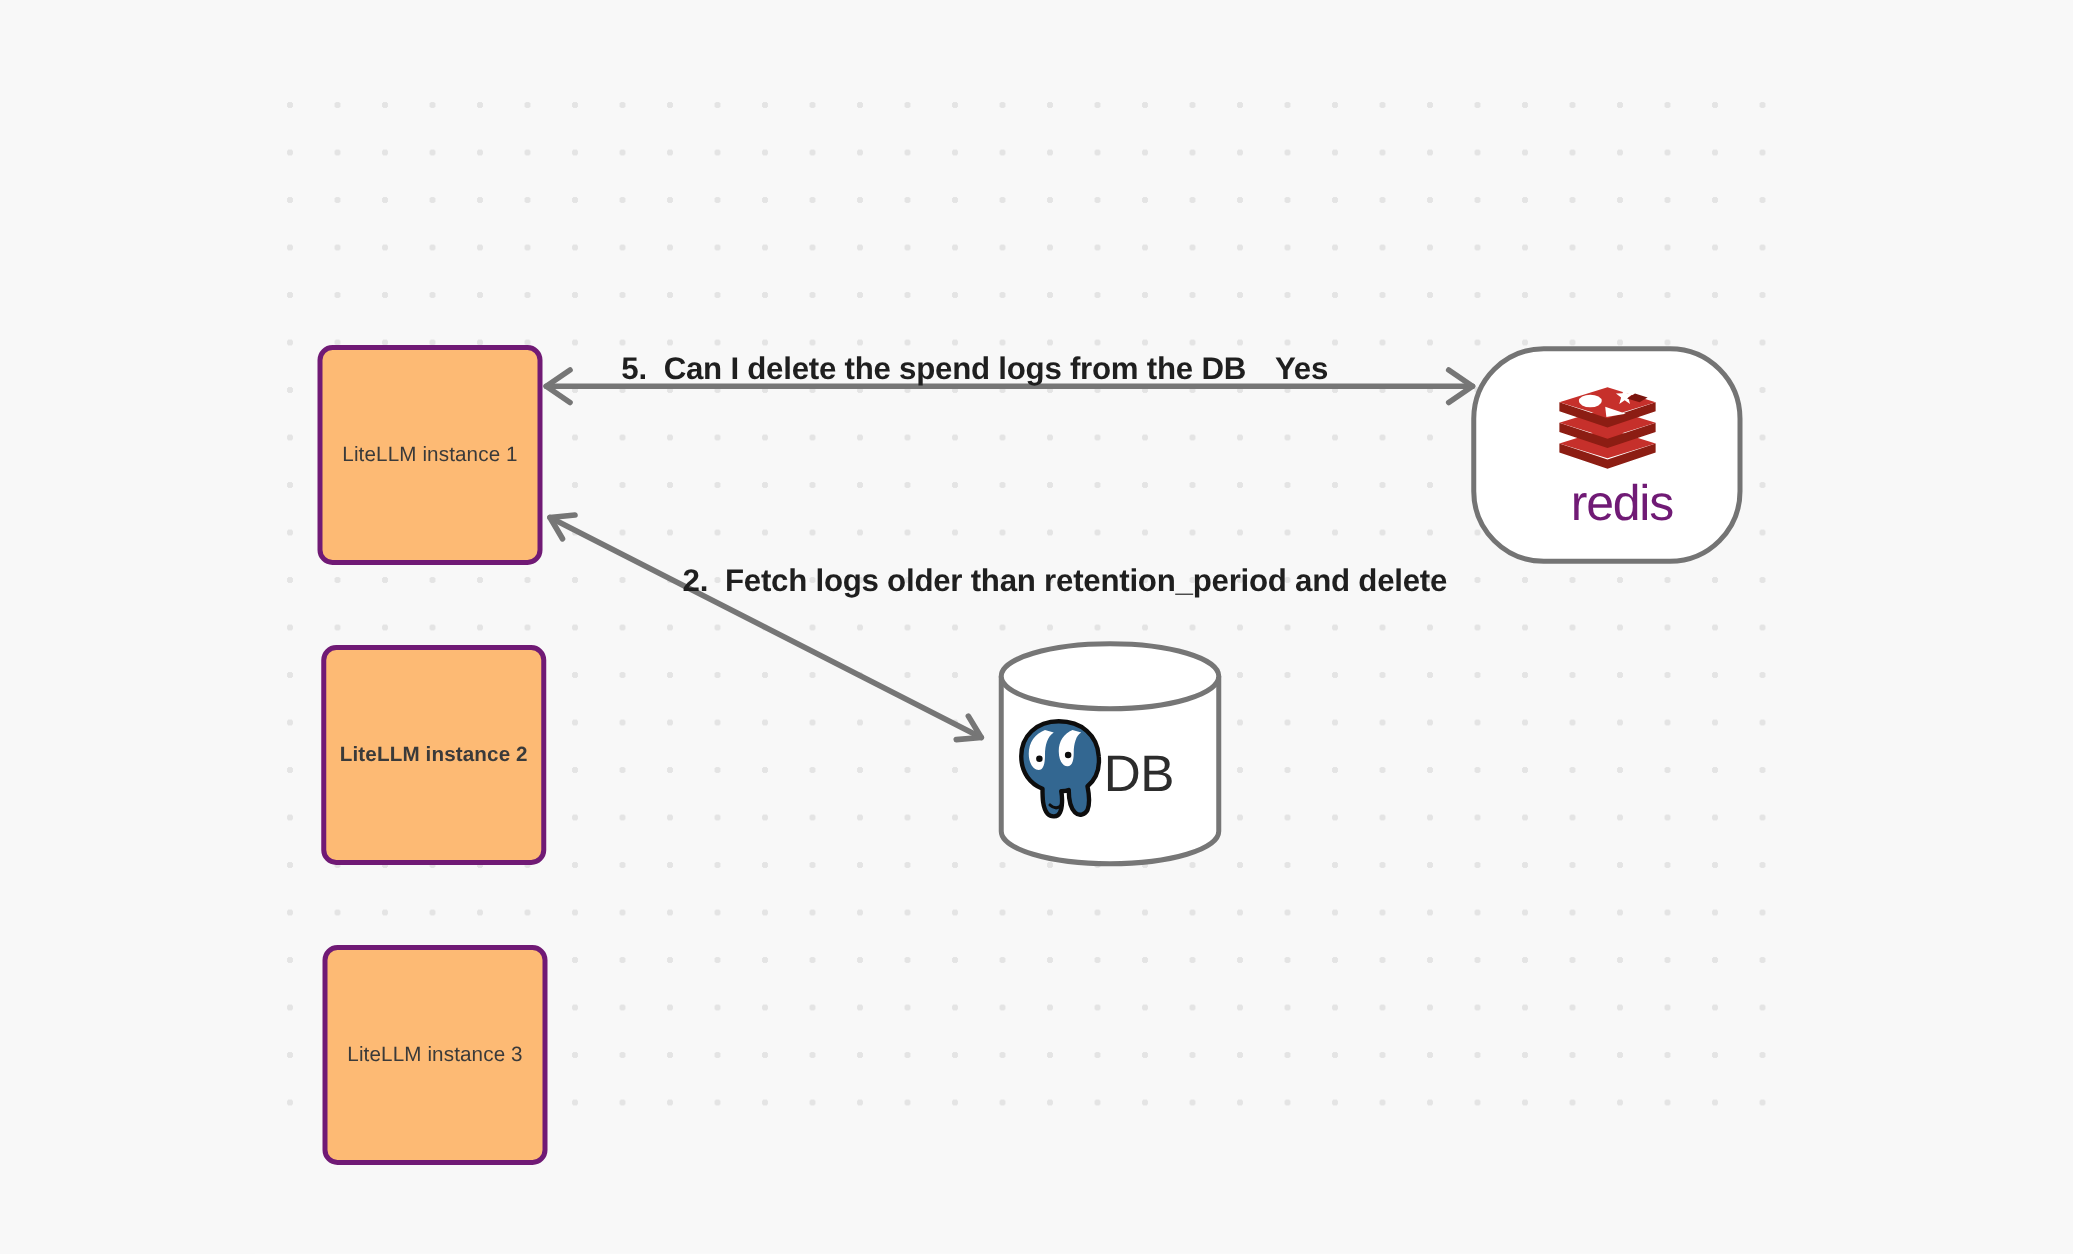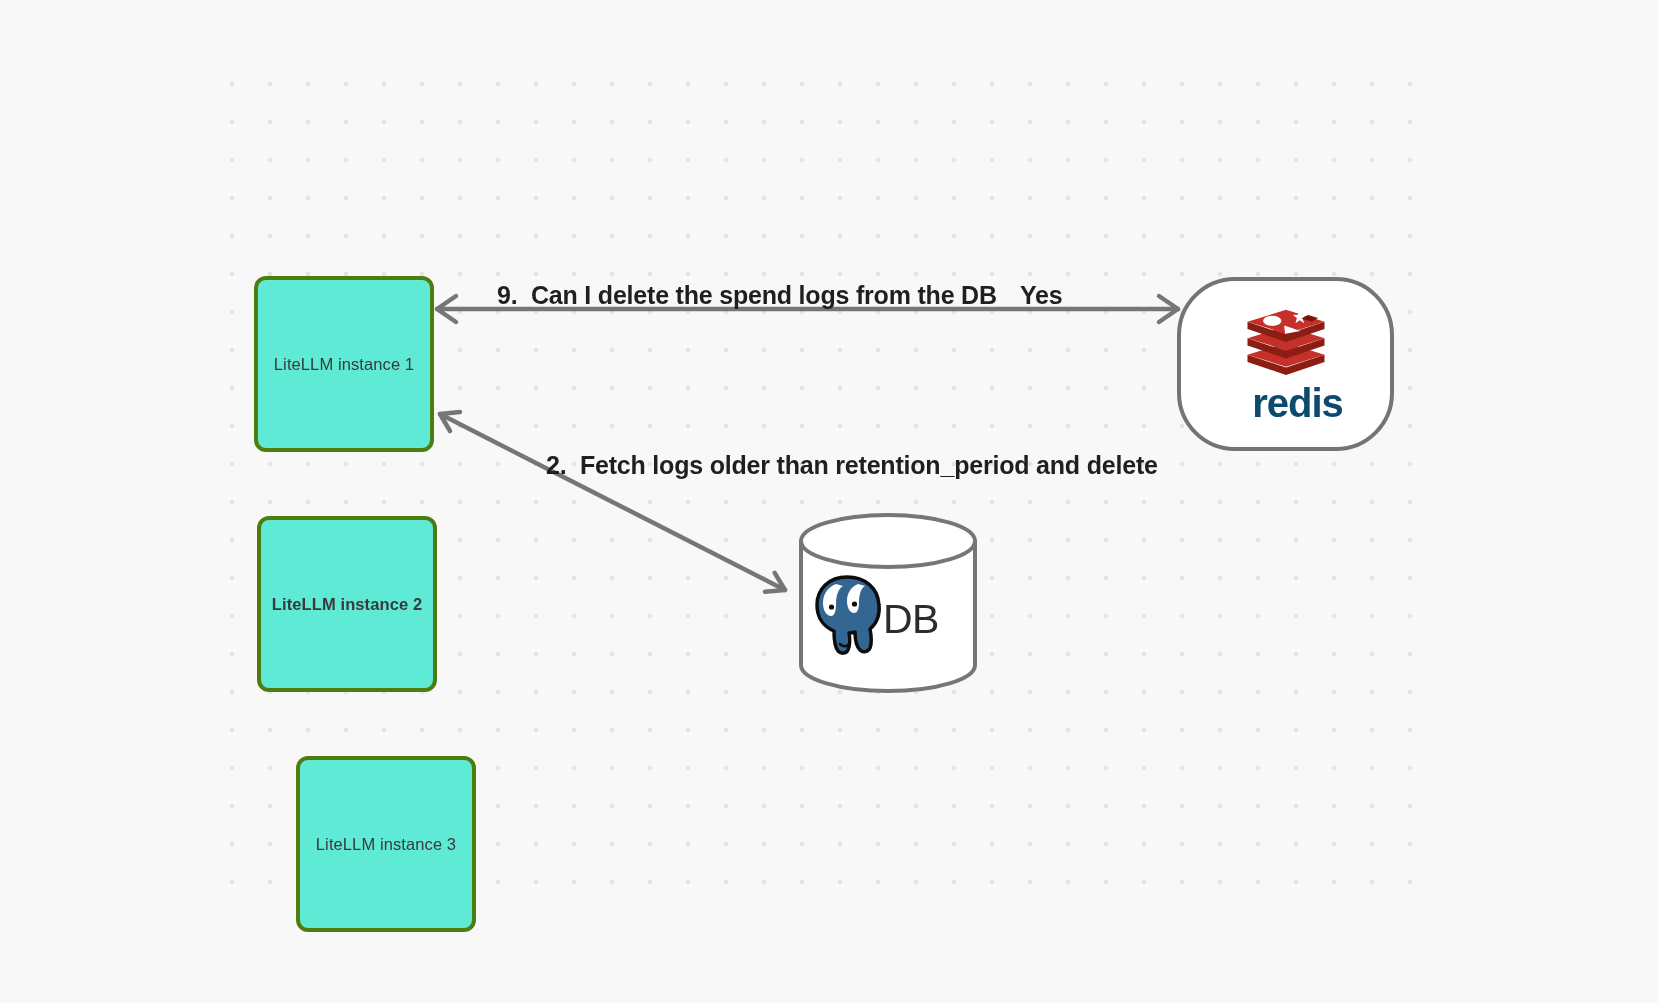--- a/index.html
+++ b/index.html
@@ -12,37 +12,37 @@
   }
   .dots{
     position:absolute;left:213px;top:65px;width:1217px;height:837px;
     background-image:radial-gradient(circle, #e4e4e4 2.4px, transparent 2.6px);
     background-size:38px 38px;
   }
   .arrows-layer{position:absolute;left:0;top:0;width:1658px;height:1003px;pointer-events:none;}
   .arrows-layer path{stroke:#767676;stroke-width:4.5;fill:none;stroke-linecap:round;stroke-linejoin:round;}
   .node-box{
     position:absolute;width:180px;height:176px;
-    background:#5eead4;border:4px solid #4d7c0f;border-radius:12px;
+    background:#fdba74;border:4px solid #701a75;border-radius:12px;
     box-sizing:border-box;
     display:flex;align-items:center;justify-content:center;
   }
   .node-box .node-label{
     font-size:16.5px;color:#3a3a3a;letter-spacing:0.1px;
   }
   .node-redis{
     position:absolute;left:1177px;top:277px;width:217px;height:174px;
     background:#ffffff;border:4px solid #747474;border-radius:58px;
     box-sizing:border-box;
     display:flex;flex-direction:column;align-items:center;
   }
   .redis-logo{margin-top:27px;}
   .redis-word{
     margin-top:-2px;
-    font-size:40px;font-weight:700;color:#0c4a6e;letter-spacing:-1px;line-height:1;margin-left:24px;
+    font-size:40px;font-weight:400;color:#701a75;letter-spacing:-1px;line-height:1;margin-left:24px;
   }
   .node-db{position:absolute;left:797px;top:511px;width:182px;height:184px;}
   .cyl-shape{position:absolute;left:0;top:0;}
   .cyl-shape path,.cyl-shape ellipse{stroke:#767676;stroke-width:4;fill:#ffffff;}
   .pg-logo{position:absolute;left:13px;top:63px;}
   .db-label{
     position:absolute;left:86px;top:88px;
     font-size:41px;font-weight:500;color:#2c2c2c;line-height:1;letter-spacing:-0.5px;
   }
   .edge-label{
@@ -75,21 +75,21 @@
   </svg>
 
   <div class="node-box" style="left:254px;top:276px;">
     <span class="node-label">LiteLLM instance 1</span>
   </div>
 
   <div class="node-box" style="left:257px;top:516px;font-weight:bold;">
     <span class="node-label">LiteLLM instance 2</span>
   </div>
 
-  <div class="node-box" style="left:258px;top:756px;margin-left:38px;">
+  <div class="node-box" style="left:258px;top:756px;">
     <span class="node-label">LiteLLM instance 3</span>
   </div>
 
   <div class="node-redis">
     <svg class="redis-logo" width="88" height="77" viewBox="0 0 96 84">
 
       <path d="M6,51 L6,59 L48,73 L90,59 L90,51 L48,65 Z" fill="#8C1D13"></path>
       <path d="M48,38 L90,51 L48,64 L6,51 Z" fill="#C6302B"></path>
 
       <path d="M6,33 L6,41 L48,55 L90,41 L90,33 L48,47 Z" fill="#8C1D13"></path>
@@ -115,17 +115,17 @@
       <path d="M37,3 C19,3 7,15 7,31 C7,44 14,53 24,57 C24,64 24,72 28,77 C31,80 36,80 38,76 C40,72 40,64 39,59 C41,59 43,59 45,58 C45,64 46,72 50,76 C53,79 58,78 60,74 C62,69 61,60 60,55 C66,50 70,42 69,31 C68,14 55,3 37,3 Z" fill="#336791" stroke="#0d0d0d" stroke-width="3.5" stroke-linejoin="round"></path>
       <path d="M26,10 C18,13 13,20 13,29 C13,37 17,42 21,42 C25,42 26,36 26,30 C26,22 28,15 33,12 Z" fill="#ffffff"></path>
       <path d="M48,10 C41,13 37,19 37,27 C37,34 40,39 44,39 C48,39 49,34 49,28 C49,21 51,14 55,12 Z" fill="#ffffff"></path>
       <circle cx="21.5" cy="33" r="2.6" fill="#0d0d0d"></circle>
       <circle cx="44.5" cy="30" r="2.6" fill="#0d0d0d"></circle>
       <path d="M30,70 C33,73 37,73 39,70" stroke="#0d0d0d" stroke-width="2.5" fill="none" stroke-linecap="round"></path>
     </svg>
     <div class="db-label">DB</div>
   </div>
 
-  <div class="edge-label" id="lbl1">9.  Can I delete the spend logs from the DB</div>
+  <div class="edge-label" id="lbl1">5.  Can I delete the spend logs from the DB</div>
   <div class="edge-label" id="lblyes">Yes</div>
   <div class="edge-label" id="lbl2">2.  Fetch logs older than retention_period and delete</div>
 
 </div>
 
 </body></html>

